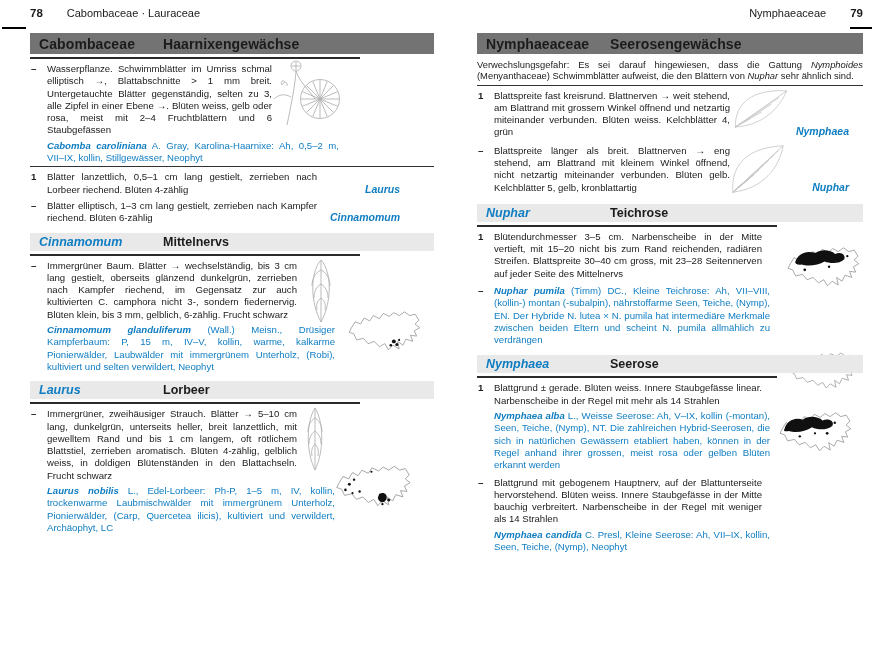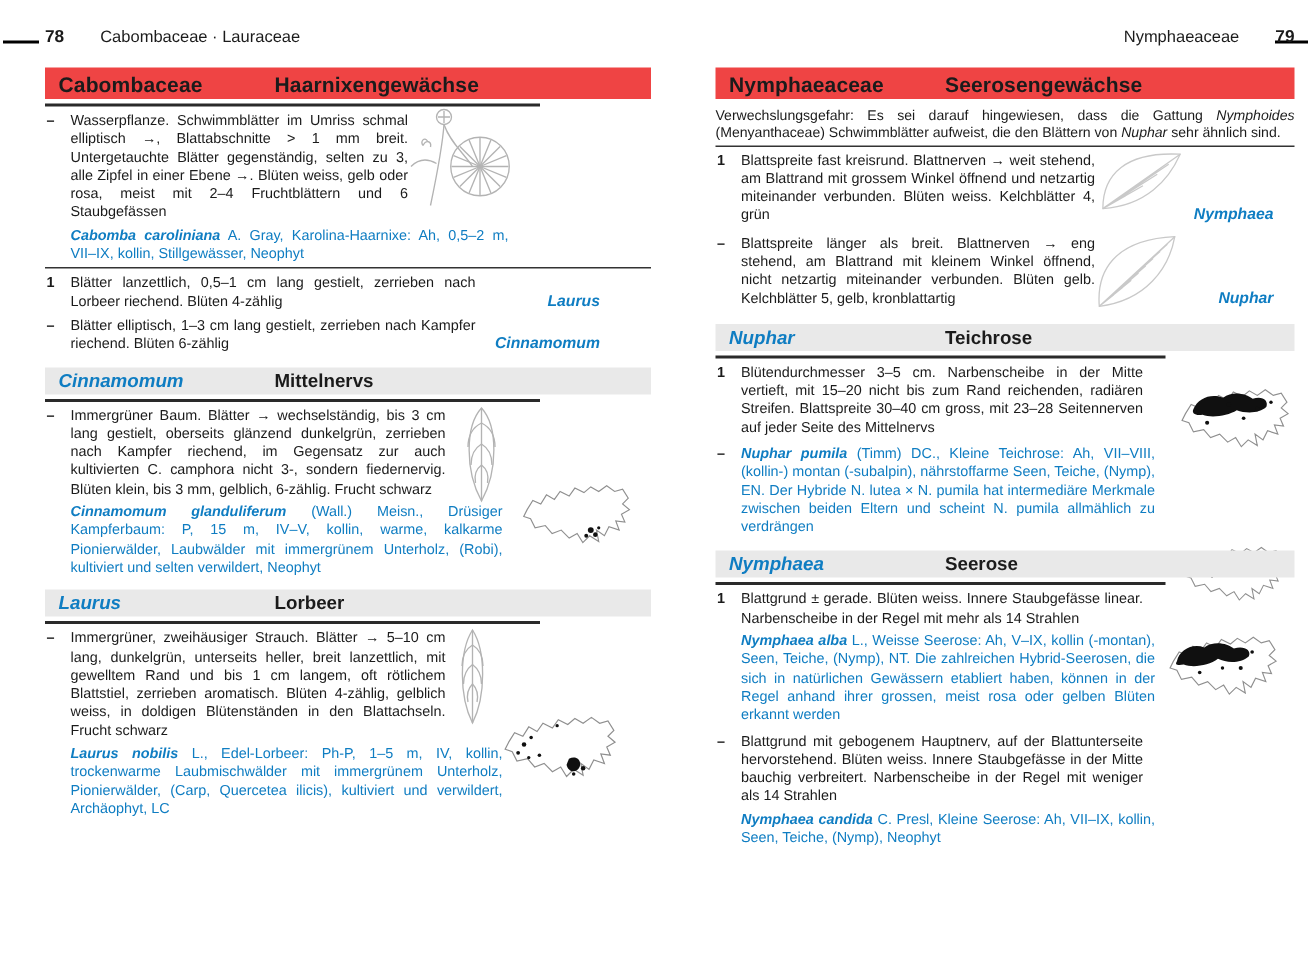--- a/index.html
+++ b/index.html
@@ -4,33 +4,33 @@
 <style>
   html,body{margin:0;padding:0;}
   body{
     width:872px;height:648px;background:#ffffff;position:relative;overflow:hidden;
     font-family:"Liberation Sans",sans-serif;color:#1b1b1b;
   }
   .edge-tick{position:absolute;top:27px;height:2px;background:#000;}
   #tickL{left:2px;width:24px;}
   #tickR{right:0;width:22px;}
 
-  .page{position:absolute;top:17px;}
+  .page{position:absolute;top:5px;}
   #pageL{left:30px;width:404px;}
   #pageR{left:477px;width:386px;}
 
   .runhead{font-size:11px;display:flex;align-items:baseline;gap:24px;margin:2px 0 0 0;height:14px;}
   .runhead .pn{font-weight:bold;font-size:11.5px;}
   .runhead.right{justify-content:flex-end;}
 
-  .fambar{position:relative;background:#ef4444;height:21px;display:flex;align-items:center;
+  .fambar{position:relative;background:#737373;height:21px;display:flex;align-items:center;
           padding-left:9px;font-weight:bold;font-size:14px;letter-spacing:.1px;}
   .genusbar{position:relative;background:#e9e9e9;height:18px;display:flex;align-items:center;
           padding-left:9px;font-weight:bold;font-size:12.5px;}
-  .col2{position:absolute;left:133px;color:#1b1b1b;font-style:normal;margin-left:20px;}
+  .col2{position:absolute;left:133px;color:#1b1b1b;font-style:normal;}
   .gn{color:#0f7dc2;font-style:italic;font-weight:bold;}
 
   .rule2{border-top:2px solid #2a2a2a;margin-top:3px;}
   #pageL .rule2{width:330px;}
   #pageR .rule2{width:300px;}
   .rule1{border-top:1.5px solid #333;margin-top:2px;width:100%;}
 
   .entry{position:relative;padding-left:17px;font-size:9.6px;line-height:12.3px;}
   .entry p{margin:0;}
   .marker{position:absolute;left:1px;top:0;font-weight:bold;}

